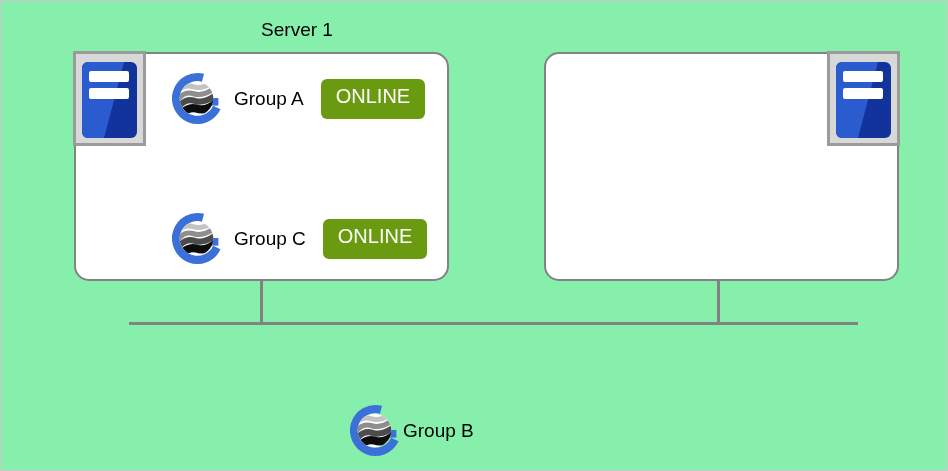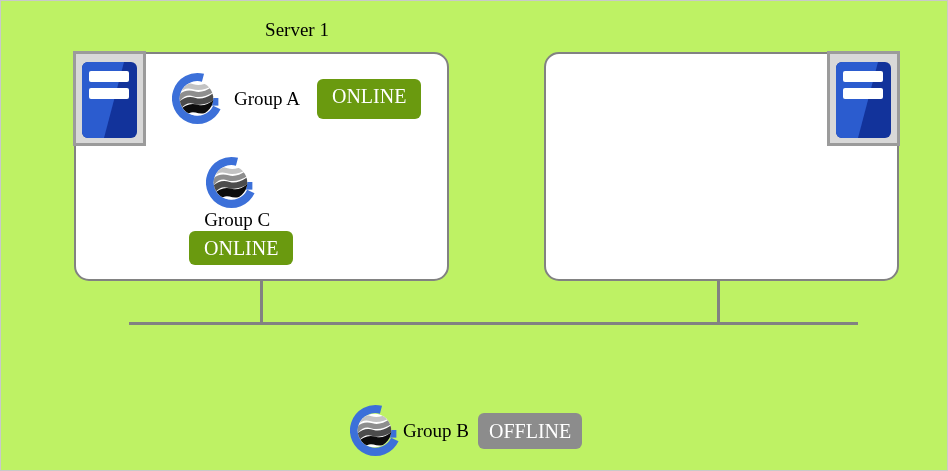--- a/index.html
+++ b/index.html
@@ -1,19 +1,19 @@
 <!DOCTYPE html>
 <html><head>
 <meta charset="utf-8">
 <style>
   html,body { margin:0; padding:0; background:#fff; }
   .canvas {
     position:relative; width:946px; height:469px;
-    border:1px solid #c9c9c9; background:#bef264;
-    font-family:Liberation Serif, serif; color:#000;
+    border:1px solid #c9c9c9; background:#86efac;
+    font-family:Liberation Sans, sans-serif; color:#000;
     overflow:hidden;
   }
   .server-title {
     position:absolute; top:18px; width:200px; text-align:center;
     font-size:19px; line-height:22px; color:#000;
   }
   .title-1 { left:196px; }
   .title-2 { left:598px; }
   .server-box {
     position:absolute; top:51px; height:229px; box-sizing:border-box;
@@ -22,24 +22,24 @@
   .box-1 { left:73px;  width:375px; }
   .box-2 { left:543px; width:355px; }
   .server-icon { position:absolute; top:50px; width:73px; height:95px; }
   .sicon-1 { left:72px; }
   .sicon-2 { left:826px; }
   .line { position:absolute; background:#828282; }
   .vline-1 { left:259px; top:279px; width:3px; height:44px; }
   .vline-2 { left:716px; top:279px; width:3px; height:44px; }
   .bus     { left:128px; top:321px; width:729px; height:3px; }
   .group-row {
-    position:absolute; height:53px; display:flex; align-items:center;justify-content:flex-end;
+    position:absolute; height:53px; display:flex; align-items:center;
   }
   .row-a { left:171px; top:71px; }
-  .row-c { left:171px; top:211px;flex-direction:column; }
+  .row-c { left:171px; top:211px; }
   .row-b { left:349px; top:403px; }
   .gicon { width:53px; height:53px; flex:0 0 auto; }
   .gname { font-size:19px; color:#000; white-space:nowrap; }
   .row-a .gname, .row-c .gname { margin-left:9px; }
   .row-b .gname { margin-left:0; }
   .badge {
     display:inline-block; height:40px; line-height:34px;
     padding:0 15px; border-radius:6px;
     color:#ffffff; font-size:20px; white-space:nowrap;
   }
@@ -137,16 +137,15 @@
         <circle cx="24" cy="26" r="16.5" fill="#ffffff"></circle>
         <g clip-path="url(#gclip)" transform="rotate(-8 24 26)">
           <path d="M 6 17 Q 14 10 22 14 T 42 13" fill="none" stroke="#c3c3c3" stroke-width="5"></path>
           <path d="M 6 24 Q 14 17 22 21 T 42 19" fill="none" stroke="#8e8e8e" stroke-width="5"></path>
           <path d="M 6 31 Q 14 24 22 28 T 42 26" fill="none" stroke="#4c4c4c" stroke-width="6"></path>
           <path d="M 6 40 Q 15 32 23 36 T 43 33" fill="none" stroke="#0c0c0c" stroke-width="8"></path>
         </g>
       </svg>
     </span>
     <span class="gname">Group B</span>
-    <span class="badge" style="background-color: rgb(140, 140, 140);">OFFLINE</span>
   </div>
 
 </div>
 
 </body></html>

